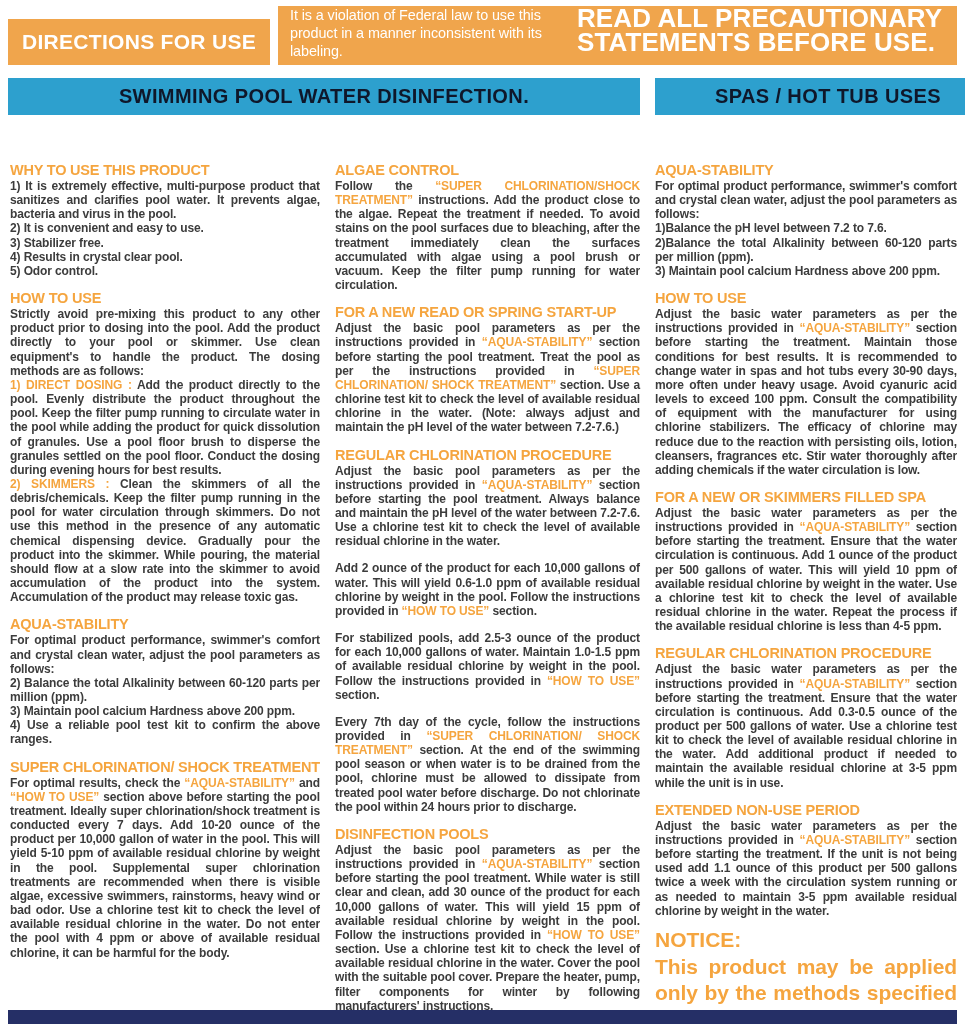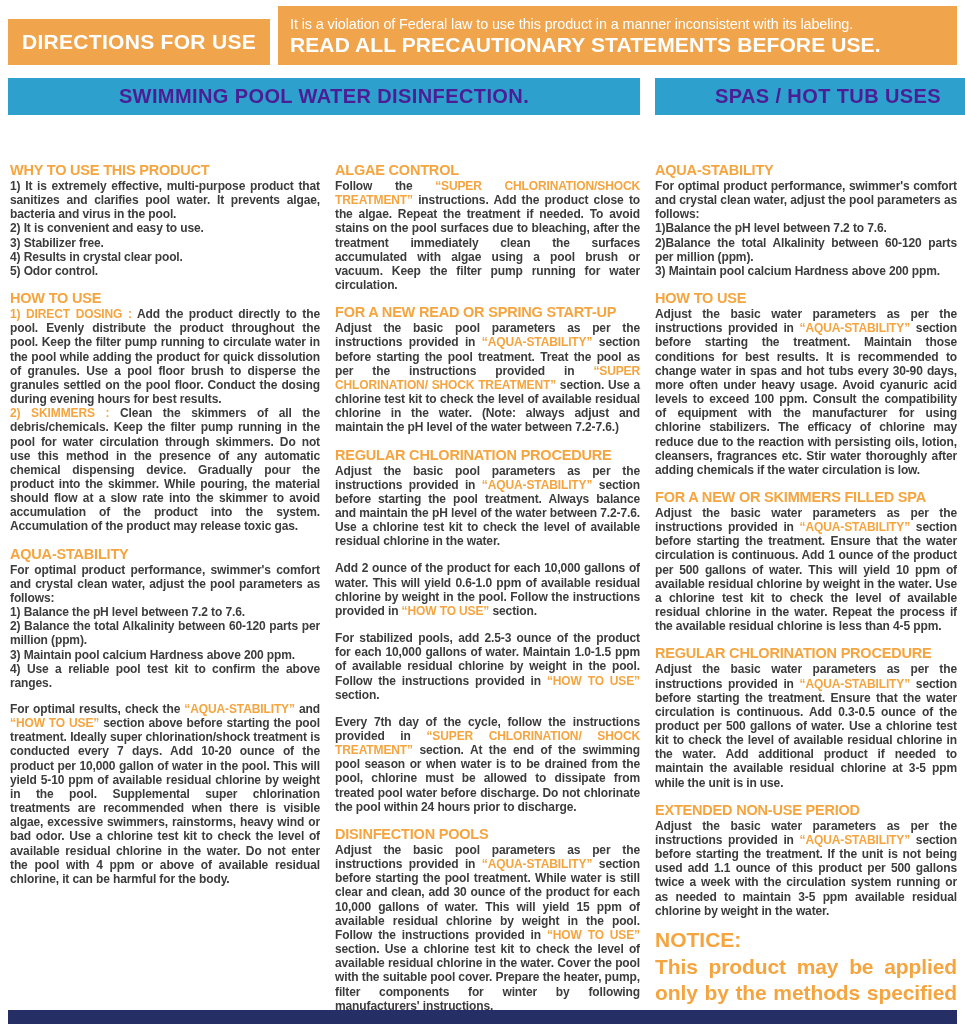--- a/index.html
+++ b/index.html
@@ -15,26 +15,26 @@
     position:relative;width:965px;height:1024px;background:#fff;overflow:hidden;
     font-family:"Liberation Sans",sans-serif;
   }
   .dir-box{
     position:absolute;left:8px;top:19px;width:262px;height:46px;background:var(--orange);
     color:#fff;display:flex;align-items:center;justify-content:center;
     font-weight:700;font-size:21px;letter-spacing:.3px;
   }
   .law-box{
     position:absolute;left:278px;top:6px;width:679px;height:59px;background:var(--orange);
-    color:#fff;display:flex;flex-direction:column;justify-content:center;padding:0 8px 0 12px;
+    color:#fff;display:flex;flex-direction:row;justify-content:center;padding:0 8px 0 12px;
   }
   .law1{font-size:14.4px;font-weight:400;letter-spacing:-.1px;line-height:18px;}
-  .law2{font-size:21px;font-weight:700;letter-spacing:.1px;line-height:24px;}
+  .law2{font-size:26px;font-weight:700;letter-spacing:.1px;line-height:24px;}
   .bar{
-    position:absolute;top:78px;height:37px;background:var(--blue);color:#4c1d95;
+    position:absolute;top:78px;height:37px;background:var(--blue);color:#0f172a;
     display:flex;align-items:center;justify-content:center;font-weight:700;font-size:20px;letter-spacing:.4px;
   }
   .bar-pool{left:8px;width:632px;}
   .bar-spa{left:655px;width:346px;}
   .columns{position:absolute;left:10px;top:125px;width:947px;display:flex;gap:15px;}
   .column{width:310px;flex:none;margin-top:37px;}
   .column:nth-child(2){width:305px;}
   .column:nth-child(3){width:302px;}
   .section{margin-bottom:12px;}
   .heading{
@@ -80,32 +80,33 @@
         <div class="section">
           <div class="heading">WHY TO USE THIS PRODUCT</div>
           <p><span>1) It is extremely effective, multi-purpose product that sanitizes and clarifies pool water. It prevents algae, bacteria and virus in the pool.</span></p>
           <p><span>2) It is convenient and easy to use.</span></p>
           <p><span>3) Stabilizer free.</span></p>
           <p><span>4) Results in crystal clear pool.</span></p>
           <p><span>5) Odor control.</span></p>
         </div>
         <div class="section">
           <div class="heading">HOW TO USE</div>
+          <p><span>Strictly avoid pre-mixing this product to any other product prior to dosing into the pool. Add the product directly to your pool or skimmer. Use clean equipment's to handle the product. The dosing methods are as follows:</span></p>
           <p><span class="orange">1) DIRECT DOSING : </span><span>Add the product directly to the pool. Evenly distribute the product throughout the pool. Keep the filter pump running to circulate water in the pool while adding the product for quick dissolution of granules. Use a pool floor brush to disperse the granules settled on the pool floor. Conduct the dosing during evening hours for best results.</span></p>
           <p><span class="orange">2) SKIMMERS : </span><span>Clean the skimmers of all the debris/chemicals. Keep the filter pump running in the pool for water circulation through skimmers. Do not use this method in the presence of any automatic chemical dispensing device. Gradually pour the product into the skimmer. While pouring, the material should flow at a slow rate into the skimmer to avoid accumulation of the product into the system. Accumulation of the product may release toxic gas.</span></p>
         </div>
         <div class="section">
           <div class="heading">AQUA-STABILITY</div>
           <p><span>For optimal product performance, swimmer's comfort and crystal clean water, adjust the pool parameters as follows:</span></p>
-          <p><span>1) Balance the pH level between 7.2 to 7.6.</span></p>
           <p><span>2) Balance the total Alkalinity between 60-120 parts per million (ppm).</span></p>
           <p><span>3) Maintain pool calcium Hardness above 200 ppm.</span></p>
           <p><span>4) Use a reliable pool test kit to confirm the above ranges.</span></p>
         </div>
         <div class="section">
+          <div class="heading">SUPER CHLORINATION/ SHOCK TREATMENT</div>
           <p><span>For optimal results, check the </span><span class="orange">“AQUA-STABILITY”</span><span> and </span><span class="orange">“HOW TO USE”</span><span> section above before starting the pool treatment. Ideally super chlorination/shock treatment is conducted every 7 days. Add 10-20 ounce of the product per 10,000 gallon of water in the pool. This will  yield 5-10 ppm of available residual chlorine by weight in the pool. Supplemental super chlorination treatments are recommended when there is visible algae, excessive swimmers, rainstorms, heavy wind or bad odor. Use a chlorine test kit to check the level of available residual chlorine in the water. Do not enter the pool with 4 ppm or above of available residual chlorine, it can be harmful for the body.</span></p>
         </div>
       </div>
     <div class="column">
         <div class="section">
           <div class="heading">ALGAE CONTROL</div>
           <p><span>Follow the </span><span class="orange">“SUPER CHLORINATION/SHOCK TREATMENT”</span><span> instructions. Add the product close to the algae. Repeat the treatment if needed. To avoid stains on the pool surfaces due to bleaching, after the treatment immediately clean the surfaces accumulated with algae using a pool brush or vacuum. Keep the filter  pump running for water circulation.</span></p>
         </div>
         <div class="section">
           <div class="heading">FOR A NEW READ OR SPRING START-UP</div>

